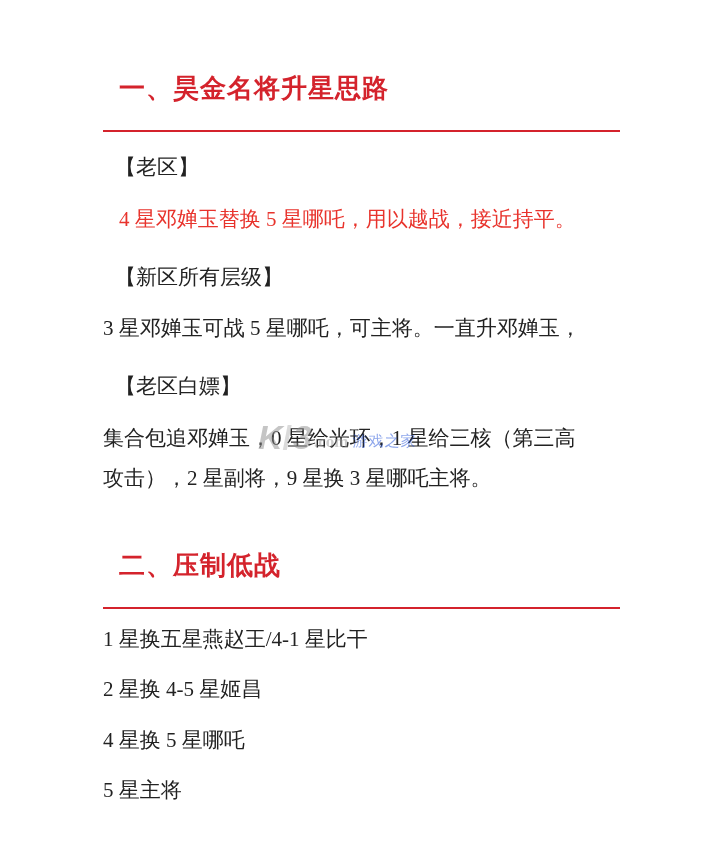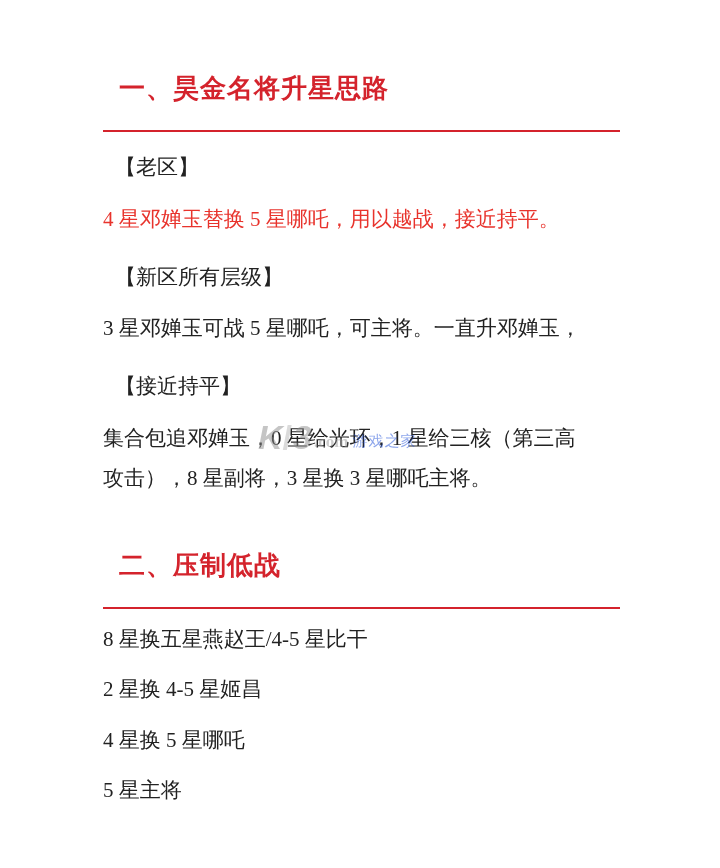--- a/index.html
+++ b/index.html
@@ -45,20 +45,21 @@
     margin: 12px;
   }
   .para {
     font-size: 21px;
     line-height: 1.9;
     margin: 0;
     color: #222222;
   }
   .para.red {
     color: #e8332c;
+    margin-left: 16px;
   }
   .spacer-sm { height: 6px; }
   .spacer-lg { height: 34px; }
   .list-line {
     font-size: 21px;
     line-height: 1.35;
     margin: 0 0 22px 0;
     color: #222222;
   }
   .list-line:last-child { margin-bottom: 0; }
@@ -122,30 +123,30 @@
   <p class="block-label">【老区】</p>
   <p class="para red">4 星邓婵玉替换 5 星哪吒，用以越战，接近持平。</p>
 
   <div class="spacer-sm"></div>
 
   <p class="block-label">【新区所有层级】</p>
   <p class="para">3 星邓婵玉可战 5 星哪吒，可主将。一直升邓婵玉，</p>
 
   <div class="spacer-sm"></div>
 
-  <p class="block-label">【接近持平】</p>
+  <p class="block-label">【老区白嫖】</p>
   <p class="para">集合包追邓婵玉，0 星给光环，1 星给三核（第三高</p>
-  <p class="para">攻击），8 星副将，3 星换 3 星哪吒主将。</p>
+  <p class="para">攻击），2 星副将，9 星换 3 星哪吒主将。</p>
 
   <div class="spacer-lg"></div>
 
   <h2 class="section-heading">二、压制低战</h2>
   <hr class="heading-rule">
 
-  <p class="list-line">8 星换五星燕赵王/4-5 星比干</p>
+  <p class="list-line">1 星换五星燕赵王/4-1 星比干</p>
   <p class="list-line">2 星换 4-5 星姬昌</p>
   <p class="list-line">4 星换 5 星哪吒</p>
   <p class="list-line">5 星主将</p>
 
   <div class="watermark">
     <div class="wm-inner">
       <span class="wm-k">K</span>
       <span class="wm-slash">/</span>
       <span class="wm-k">3</span>
       <span class="wm-com">.com</span>

